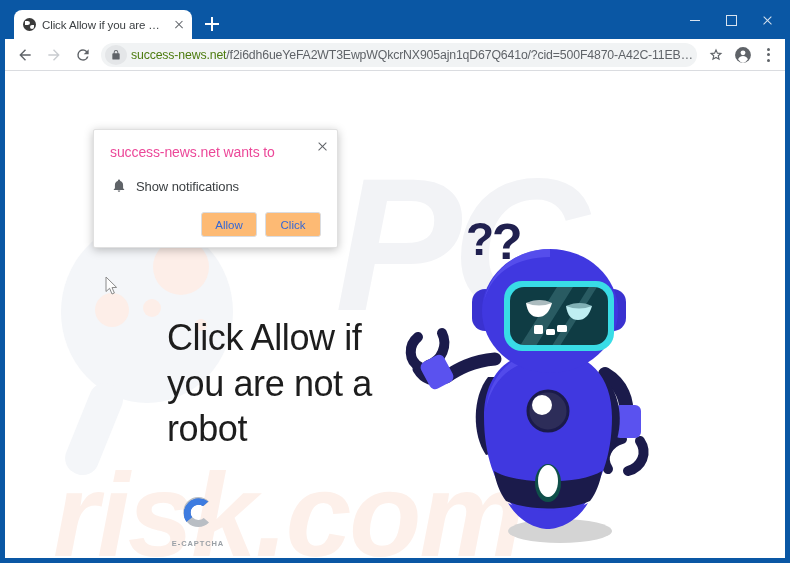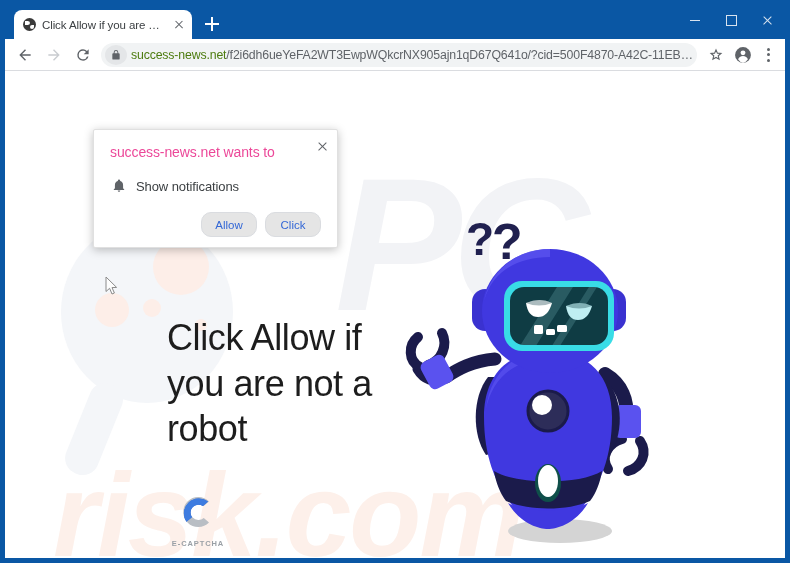--- a/index.html
+++ b/index.html
@@ -383,22 +383,22 @@
   .perm-actions {
     margin-top: 18px;
     display: flex;
     justify-content: flex-end;
     gap: 8px;
   }
   .perm-btn {
     min-width: 56px;
     height: 25px;
     border: 1px solid #dadce0;
-    border-radius: 10px;
-    background: #e5e5e5;
+    border-radius: 3px;
+    background: #fdba74;
     color: #3367d6;
     font-size: 11.5px;
     font-family: "Liberation Sans", sans-serif;
     cursor: pointer;
     padding: 0 12px;
   }
 
   
   .cursor-arrow { position: absolute; left: 100px; top: 205px; width: 14px; height: 20px; }
 </style>

